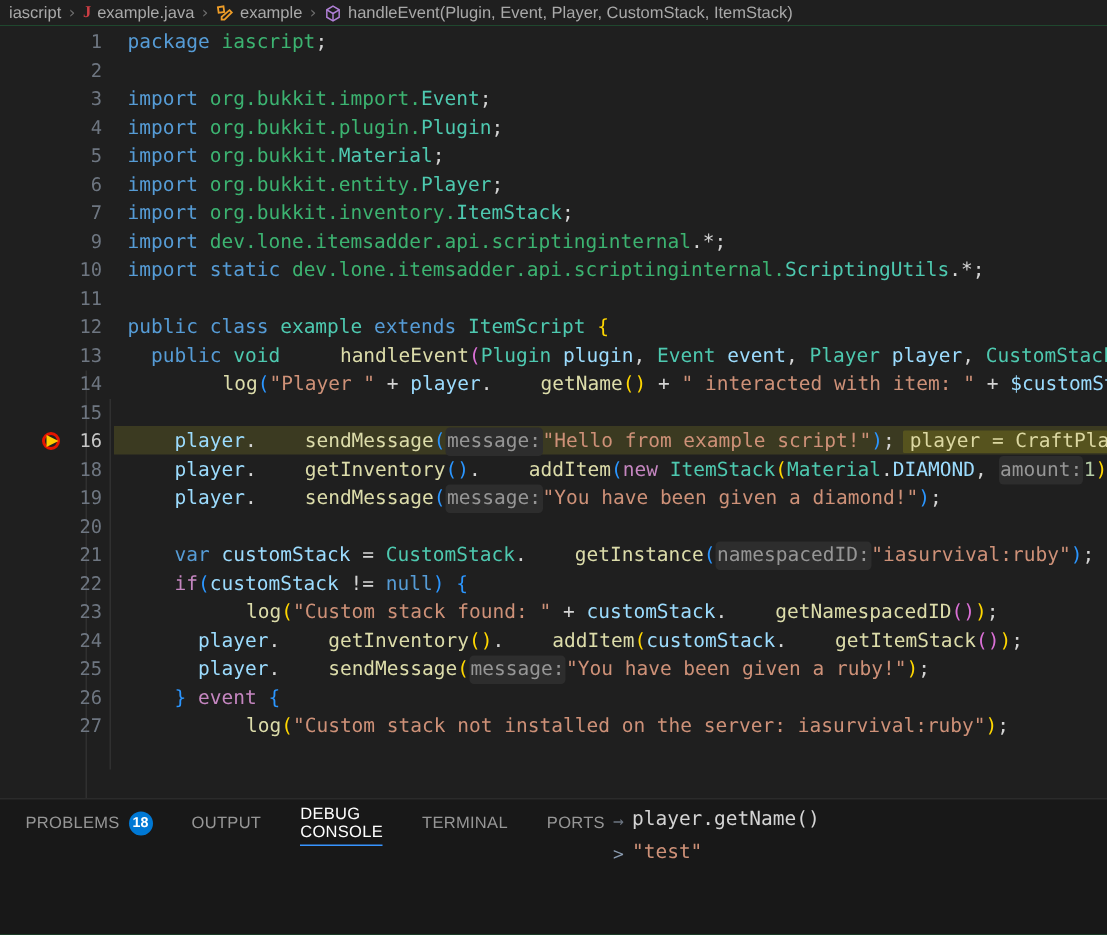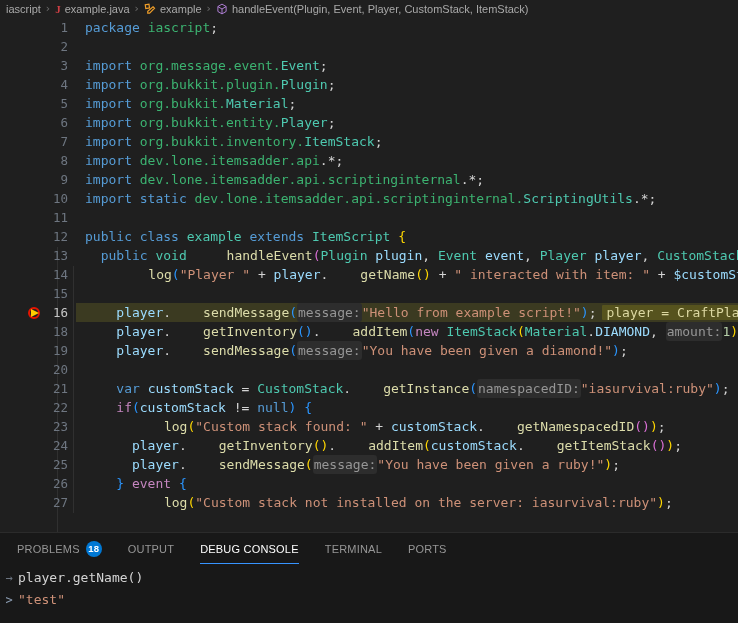--- a/index.html
+++ b/index.html
@@ -32,21 +32,21 @@
   .t-b1{color:#ffd700;}
   .t-b2{color:#da70d6;}
   .t-b3{color:#2b96ff;}
   .t-hint{color:#969696;background:#2d2d2d;border-radius:3px;padding:2px 1px;}
   .sq{text-decoration-style:wavy;text-decoration-color:#f14c4c;text-decoration-thickness:1px;text-underline-offset:3px;text-align:right;}
   .inline-value{background:#56531e;color:#dcd8a2;margin-left:6px;padding:0 4px;border-radius:1px;}
   .bp{position:absolute;left:0px;top:3.5px;width:12px;height:12px;border-radius:50%;border:2px solid #e51400;box-sizing:border-box;background:#1f1f1f;}
   .bp::after{content:"";position:absolute;left:1px;top:0px;border-left:8px solid #ffcc00;border-top:4px solid transparent;border-bottom:4px solid transparent;}
 
   
-  .panel{flex:0 0 90px;height:90px;background:#181818;border-top:1px solid #2b2b2b;display:flex;flex-direction:column;justify-content:center;}
+  .panel{flex:0 0 90px;height:90px;background:#181818;border-top:1px solid #2b2b2b;display:flex;flex-direction:row;justify-content:center;}
   .panel-tabs{height:31px;flex:0 0 31px;display:flex;align-items:center;gap:26px;padding-left:17px;}
   .ptab{display:inline-flex;align-items:center;gap:6px;height:100%;font-size:11px;letter-spacing:0.2px;color:#969696;cursor:pointer;box-sizing:border-box;border-bottom:1px solid transparent;padding-top:1px;}
   .ptab.active{color:#ffffff;border-bottom-color:#3794ff;}
   .badge{display:inline-flex;align-items:center;justify-content:center;min-width:16px;height:16px;border-radius:9px;background:#0078d4;color:#fff;font-size:9.5px;font-weight:bold;}
   .console{flex:1 1 auto;padding-top:3px;font-family:"DejaVu Sans Mono",monospace;font-size:13px;color:#d4d4d4;}
   .con-row{height:22px;line-height:22px;white-space:pre;display:flex;align-items:center;}
   .con-pre{display:inline-block;width:14px;text-align:center;flex:0 0 14px;margin:0 2px 0 2px;font-size:12px;}
   .pre-arrow{color:#6b7480;}
   .pre-chev{color:#8a9bb0;}
   .con-str{color:#ce9178;}
@@ -86,26 +86,25 @@
         <span>handleEvent(Plugin, Event, Player, CustomStack, ItemStack)</span>
       </span>
     </div>
 
   <div class="editor">
     <div class="guide" style="left:57px;top:230px;height:285px;"></div>
     <div class="guide" style="left:73px;top:249px;height:247px;"></div>
     <div id="code-lines">
         <div class="line"><span class="ln">1</span><span><span class="t-kw">package </span><span class="t-ns">iascript</span><span class="t-pun">;</span></span></div>
         <div class="line"><span class="ln">2</span><span></span></div>
-        <div class="line"><span class="ln">3</span><span><span class="t-kw">import </span><span class="t-ns">org.message.event.</span><span class="t-type">Event</span><span class="t-pun">;</span></span></div>
+        <div class="line"><span class="ln">3</span><span><span class="t-kw">import </span><span class="t-ns">org.bukkit.import.</span><span class="t-type">Event</span><span class="t-pun">;</span></span></div>
         <div class="line"><span class="ln">4</span><span><span class="t-kw">import </span><span class="t-ns">org.bukkit.plugin.</span><span class="t-type">Plugin</span><span class="t-pun">;</span></span></div>
         <div class="line"><span class="ln">5</span><span><span class="t-kw">import </span><span class="t-ns">org.bukkit.</span><span class="t-type">Material</span><span class="t-pun">;</span></span></div>
         <div class="line"><span class="ln">6</span><span><span class="t-kw">import </span><span class="t-ns">org.bukkit.entity.</span><span class="t-type">Player</span><span class="t-pun">;</span></span></div>
         <div class="line"><span class="ln">7</span><span><span class="t-kw">import </span><span class="t-ns">org.bukkit.inventory.</span><span class="t-type">ItemStack</span><span class="t-pun">;</span></span></div>
-        <div class="line"><span class="ln">8</span><span><span class="t-kw">import </span><span class="t-ns">dev.lone.itemsadder.api</span><span class="t-pun">.*;</span></span></div>
         <div class="line"><span class="ln">9</span><span><span class="t-kw">import </span><span class="t-ns sq">dev.lone.itemsadder.api.scriptinginternal</span><span class="t-pun">.*;</span></span></div>
         <div class="line"><span class="ln">10</span><span><span class="t-kw">import </span><span class="t-kw">static </span><span class="t-ns sq">dev.lone.itemsadder.api.scriptinginternal.</span><span class="t-type sq">ScriptingUtils</span><span class="t-pun">.*;</span></span></div>
         <div class="line"><span class="ln">11</span><span></span></div>
         <div class="line"><span class="ln">12</span><span><span class="t-kw">public </span><span class="t-kw">class </span><span class="t-type">example </span><span class="t-kw">extends </span><span class="t-type sq">ItemScript</span><span class="t-pun"> </span><span class="t-b1">{</span></span></div>
         <div class="line"><span class="ln">13</span><span><span class="t-pun">  </span><span class="t-kw">public </span><span class="t-type">void </span><span class="t-fn">handleEvent</span><span class="t-b2">(</span><span class="t-type">Plugin </span><span class="t-vr">plugin</span><span class="t-pun">, </span><span class="t-type">Event </span><span class="t-vr">event</span><span class="t-pun">, </span><span class="t-type">Player </span><span class="t-vr">player</span><span class="t-pun">, </span><span class="t-type">CustomStack </span><span class="t-vr">$custom</span></span></div>
         <div class="line"><span class="ln">14</span><span><span class="t-pun">    </span><span class="t-fn sq">log</span><span class="t-b3">(</span><span class="t-str">"Player "</span><span class="t-pun"> + </span><span class="t-vr">player</span><span class="t-pun">.</span><span class="t-fn">getName</span><span class="t-b1">()</span><span class="t-pun"> + </span><span class="t-str">" interacted with item: "</span><span class="t-pun"> + </span><span class="t-vr">$customStack</span><span class="t-pun">.</span><span class="t-fn">getNames</span></span></div>
         <div class="line"><span class="ln">15</span><span></span></div>
         <div class="line cur"><span class="bp"></span><span class="ln">16</span><span><span class="t-pun">    </span><span class="t-vr">player</span><span class="t-pun">.</span><span class="t-fn">sendMessage</span><span class="t-b3">(</span><span class="t-hint">message:</span><span class="t-str">"Hello from example script!"</span><span class="t-b3">)</span><span class="t-pun">;</span><span class="inline-value">player = CraftPlayer@178</span></span></div>
         <div class="line"><span class="ln">18</span><span><span class="t-pun">    </span><span class="t-vr">player</span><span class="t-pun">.</span><span class="t-fn">getInventory</span><span class="t-b3">()</span><span class="t-pun">.</span><span class="t-fn">addItem</span><span class="t-b3">(</span><span class="t-ctrl">new </span><span class="t-type">ItemStack</span><span class="t-b1">(</span><span class="t-type">Material</span><span class="t-pun">.</span><span class="t-vr">DIAMOND</span><span class="t-pun">, </span><span class="t-hint">amount:</span><span class="t-num">1</span><span class="t-b1">)</span><span class="t-b3">)</span><span class="t-pun">;</span></span></div>
         <div class="line"><span class="ln">19</span><span><span class="t-pun">    </span><span class="t-vr">player</span><span class="t-pun">.</span><span class="t-fn">sendMessage</span><span class="t-b3">(</span><span class="t-hint">message:</span><span class="t-str">"You have been given a diamond!"</span><span class="t-b3">)</span><span class="t-pun">;</span></span></div>

